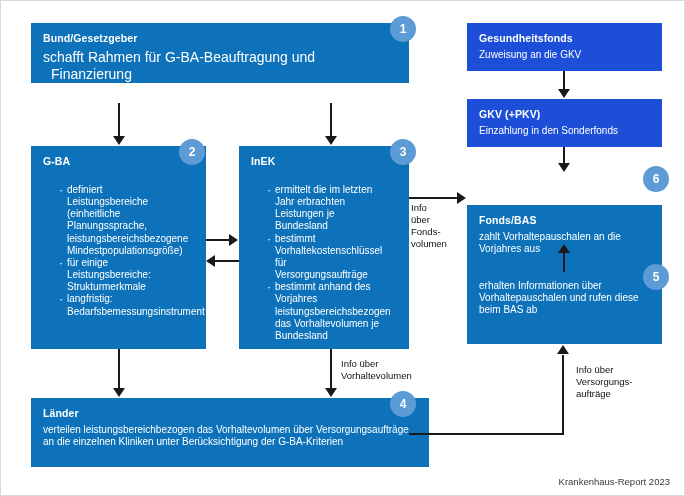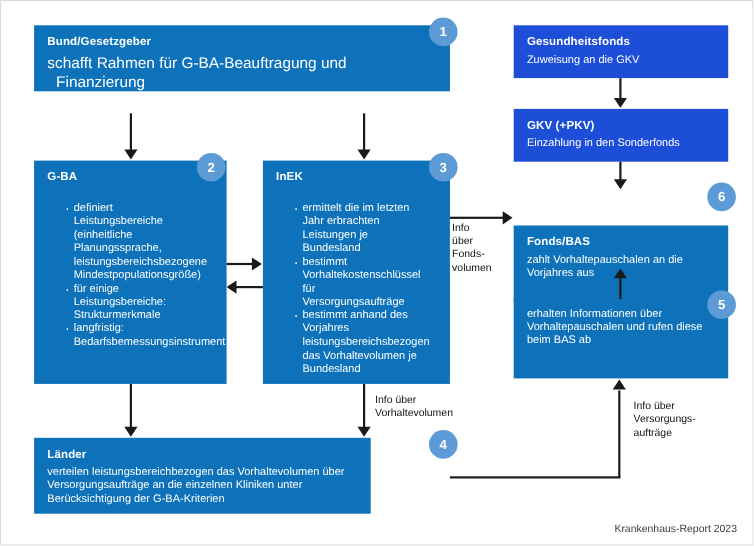--- a/index.html
+++ b/index.html
@@ -127,21 +127,21 @@
   <div class="box dark" style="left:238px;top:145px;width:170px;height:203px;">
     <span class="title">InEK</span>
     <ul>
       <li>ermittelt die im letzten Jahr erbrachten Leistungen je Bundesland</li>
       <li>bestimmt Vorhaltekostenschlüssel für Versorgungsaufträge</li>
       <li>bestimmt anhand des Vorjahres leistungsbereichsbezogen das Vorhaltevolumen je Bundesland</li>
     </ul>
   </div>
   <div class="badge" style="left:389px;top:138px;">3</div>
 
-  <div class="box dark" style="left:30px;top:397px;width:306px;height:69px;">
+  <div class="box dark" style="left:30px;top:397px;width:398px;height:69px;">
     <span class="title">Länder</span>
     <span class="body">verteilen leistungsbereichbezogen das Vorhaltevolumen über Versorgungsaufträge an die einzelnen Kliniken unter Berücksichtigung der G-BA-Kriterien</span>
   </div>
   <div class="badge" style="left:389px;top:390px;">4</div>
 
   <div class="box light" style="left:466px;top:22px;width:195px;height:48px;">
     <span class="title">Gesundheitsfonds</span>
     <span class="body">Zuweisung an die GKV</span>
   </div>
 

